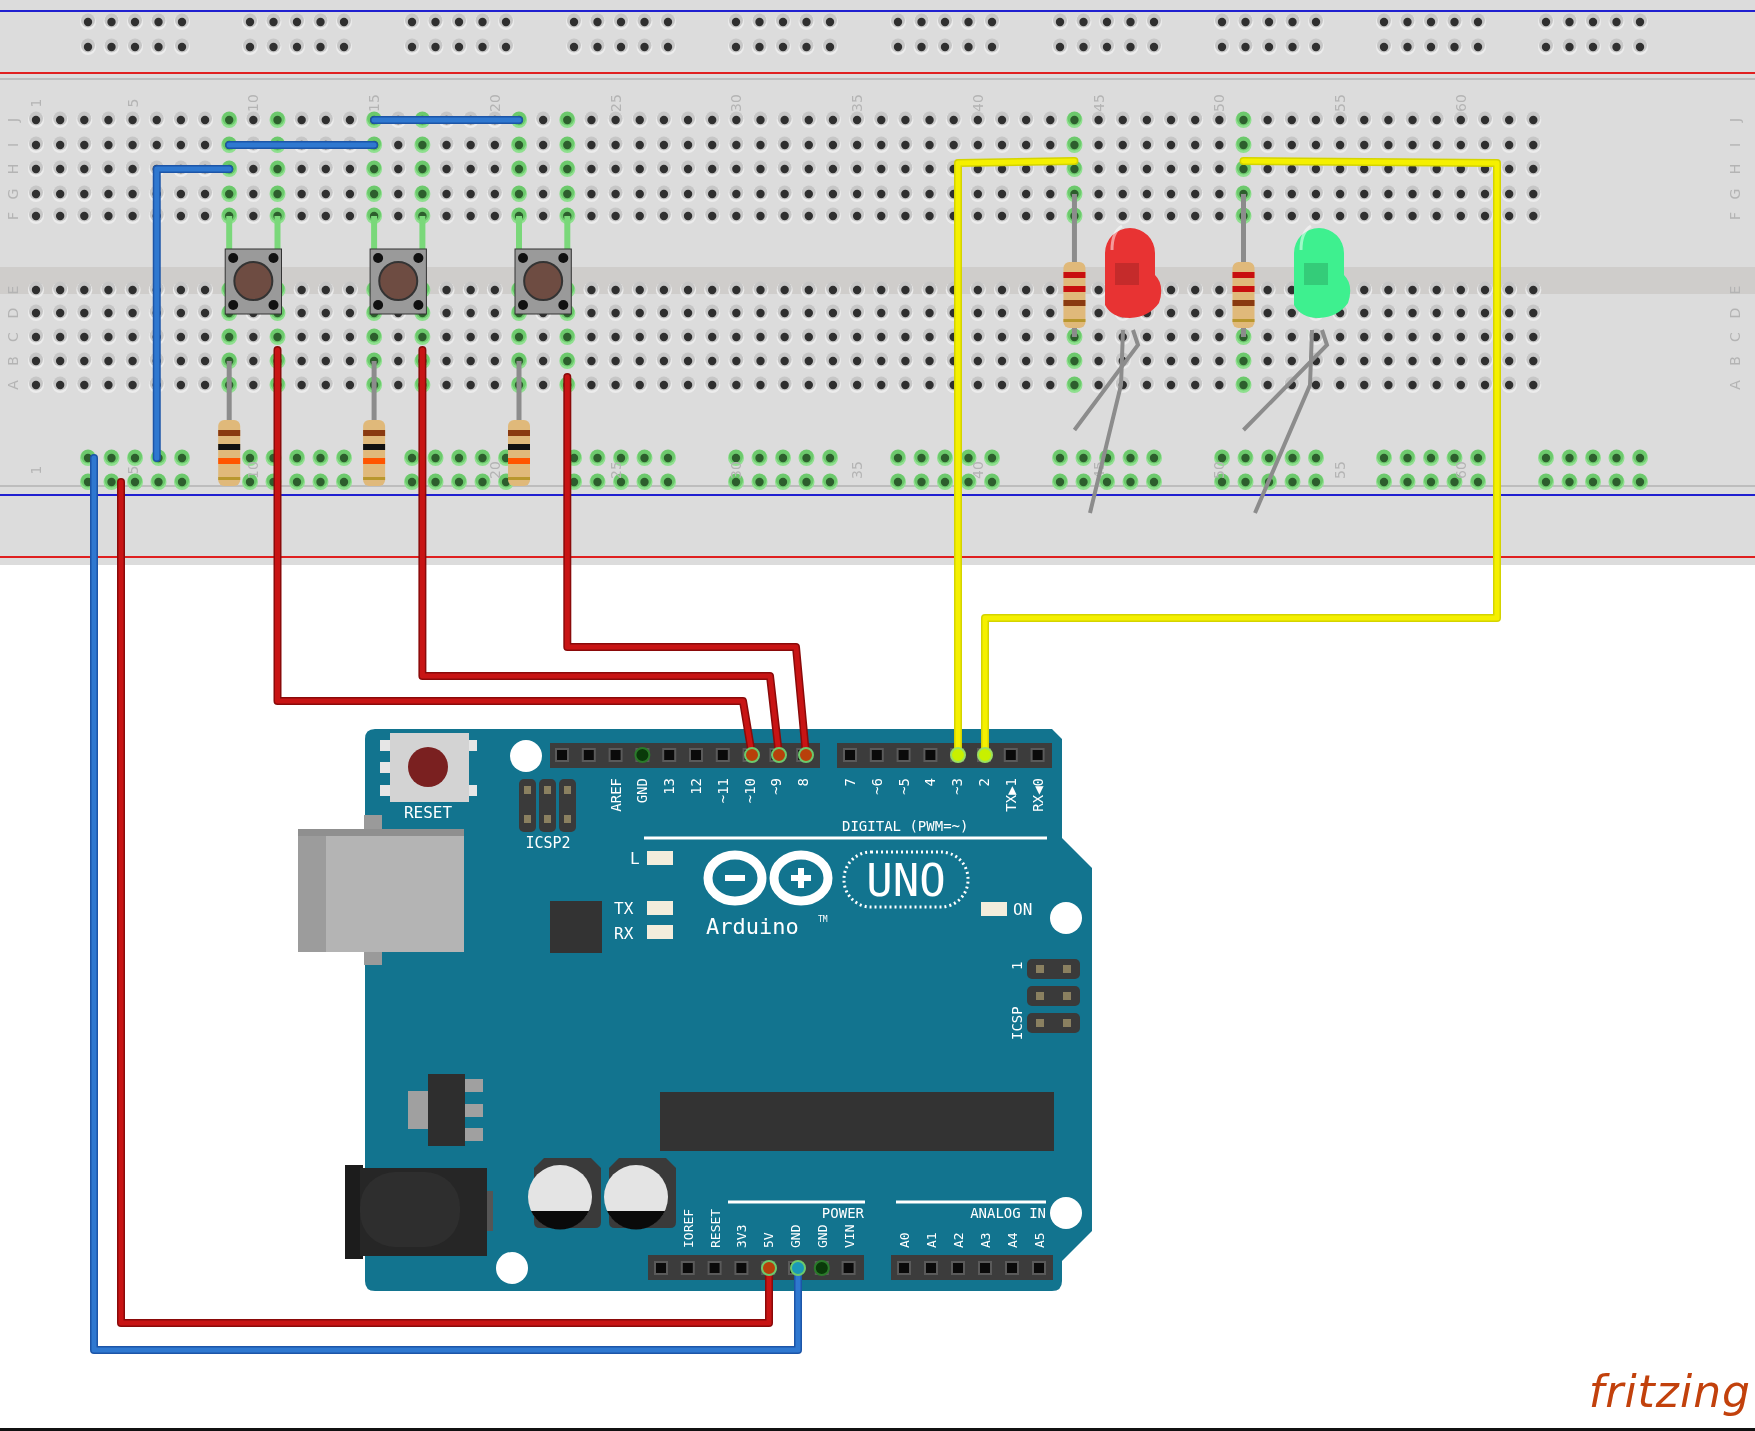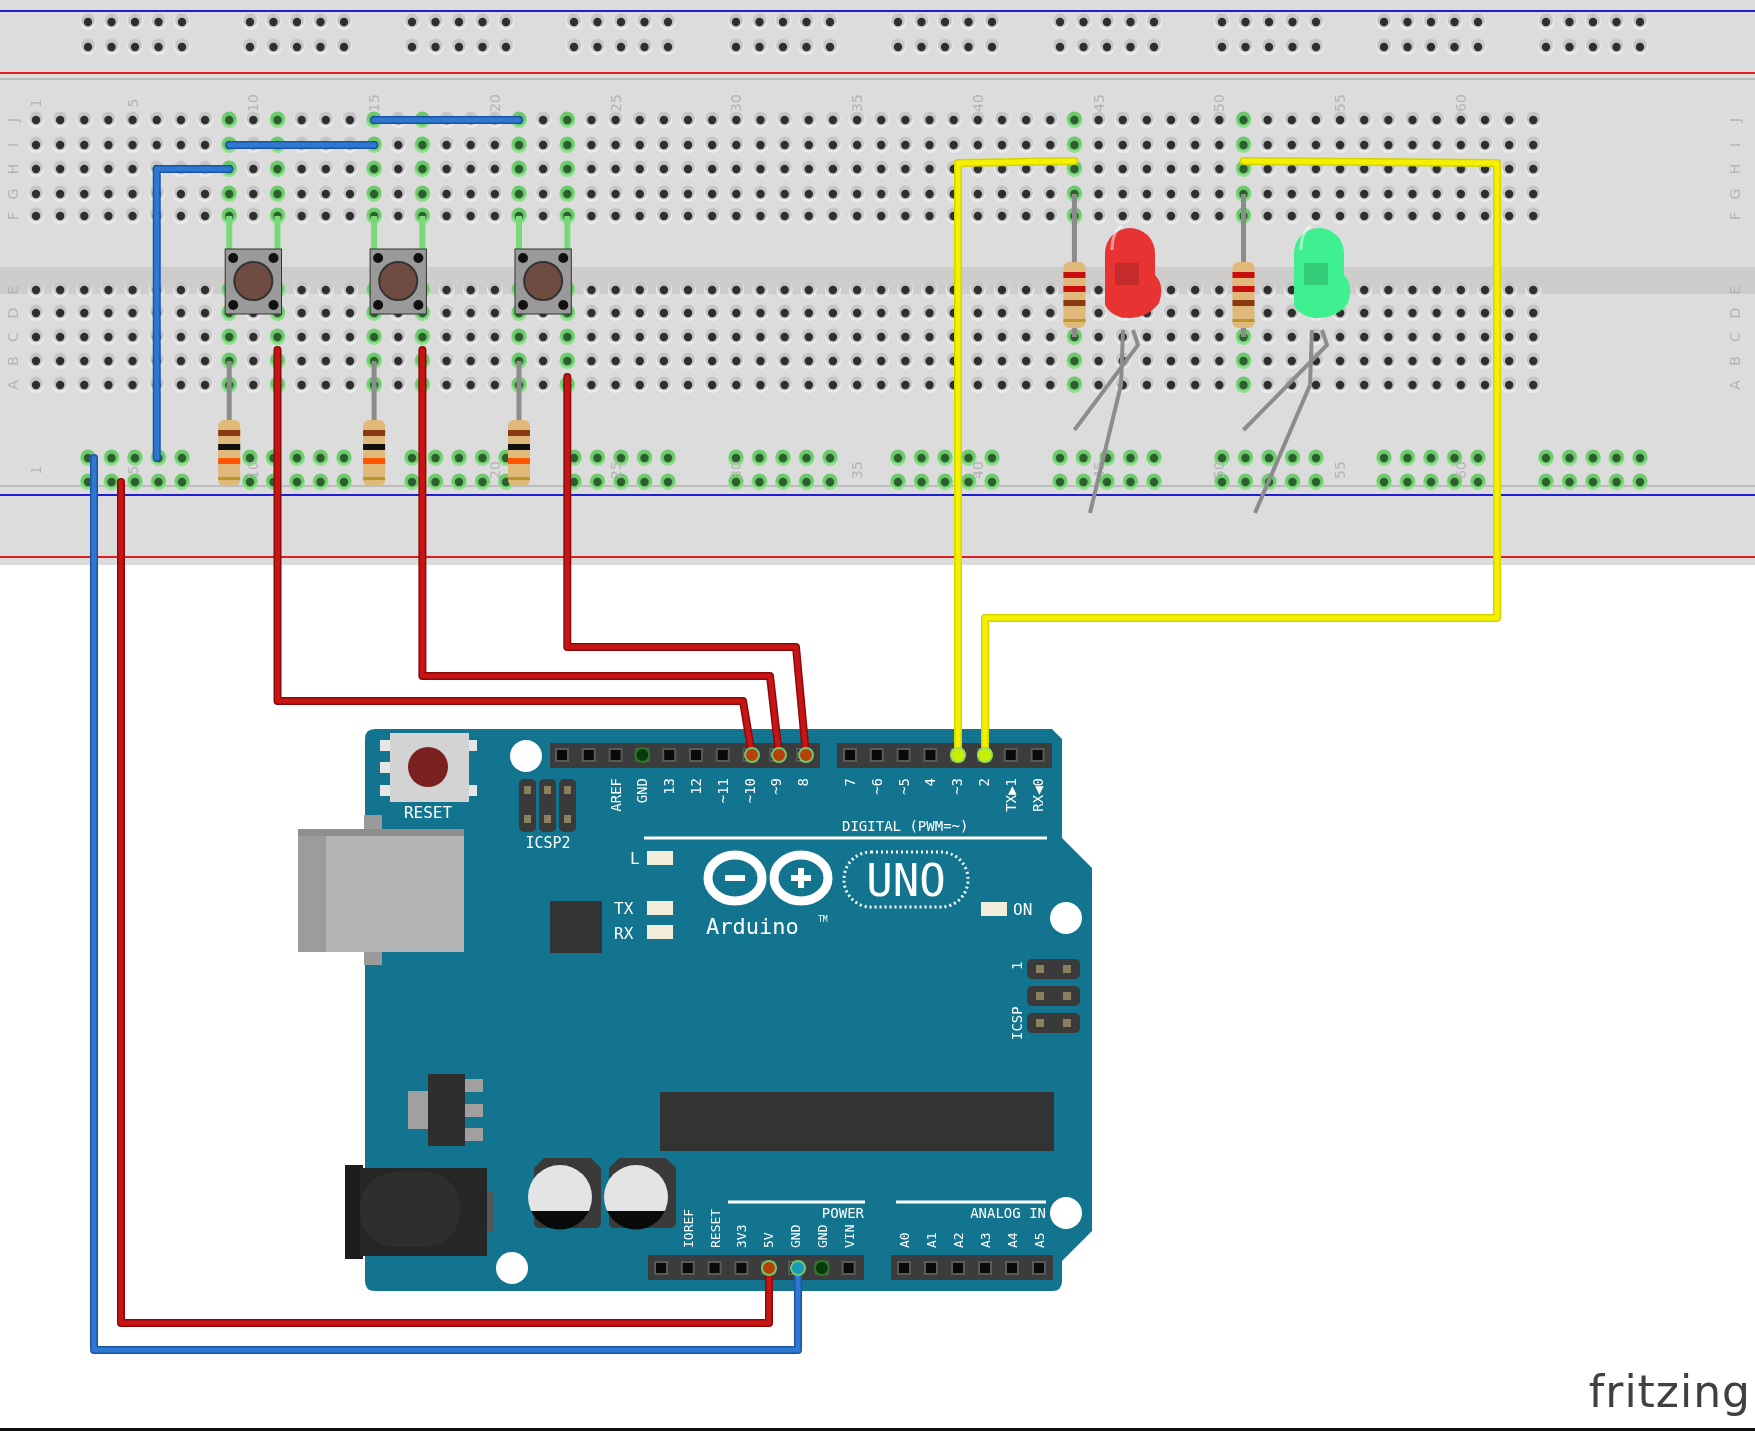--- a/index.html
+++ b/index.html
@@ -1,20 +1,20 @@
 <!DOCTYPE html>
 <html><head>
 <meta charset="utf-8">
 <style>
   html, body { margin:0; padding:0; background:#ffffff; }
   body { width:1755px; height:1431px; position:relative; overflow:hidden; font-family:"DejaVu Sans Mono", monospace; }
   #stage { position:absolute; left:0; top:0; width:1755px; height:1431px; }
   .lbl { font-family:"DejaVu Sans Mono", monospace; fill:#ffffff; }
   .bblbl { font-family:"DejaVu Sans", sans-serif; fill:#b4b4b4; font-size:14px; }
-  .fritz { position:absolute; right:4px; bottom:14px; font-family:"DejaVu Sans", sans-serif; font-size:44px; color:#404040; letter-spacing:1px; }
+  .fritz { position:absolute; right:4px; bottom:14px; font-family:"DejaVu Sans", sans-serif; font-size:44px; color:#c2410c; letter-spacing:1px;font-style:italic; }
   .bottomline { position:absolute; left:0; right:0; bottom:0; height:3px; background:#111; }
 </style>
 </head>
 <body>
 
 <svg id="stage" width="1755" height="1431" viewBox="0 0 1755 1431" xmlns="http://www.w3.org/2000/svg">
 
   <g id="breadboard">
     <rect x="0" y="0" width="1755" height="565" fill="#dcdcdc"></rect>
     <rect x="0" y="0" width="1755" height="75" fill="#dcdcdc"></rect>

